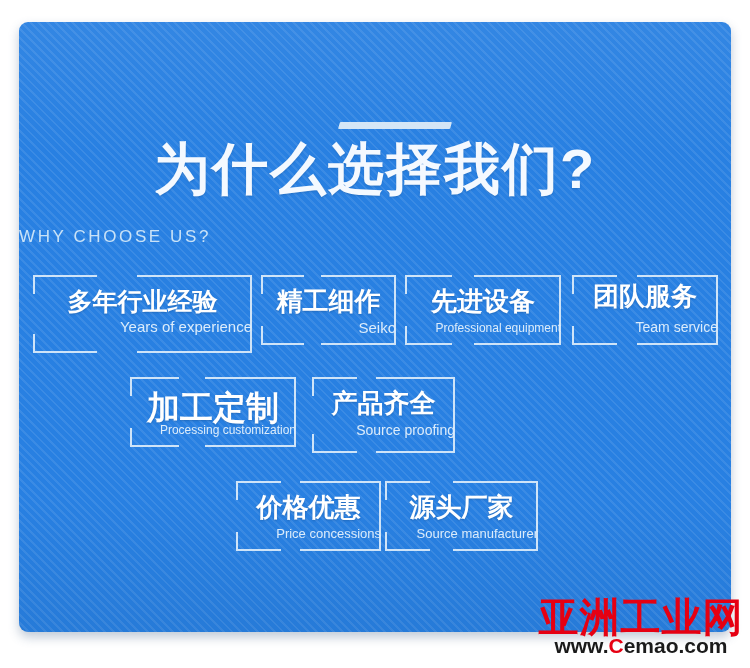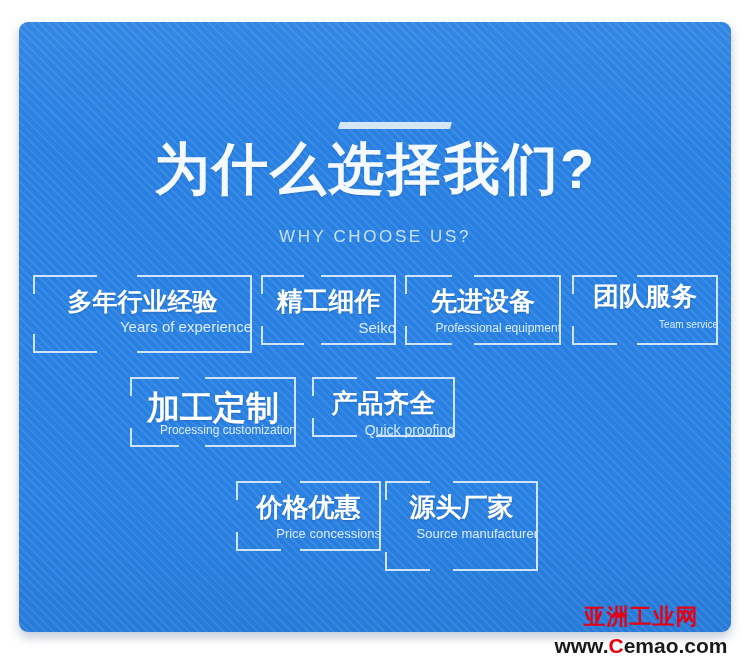--- a/index.html
+++ b/index.html
@@ -84,21 +84,21 @@
     z-index: 3;
     text-shadow: 0 1px 2px rgba(20,60,110,0.25);
     white-space: nowrap;
   }
 
   #sub-title {
     position: absolute;
     left: 0;
     top: 205px;
     width: 712px;
-    text-align: center;
+    text-align: left;
     color: #c9e2f7;
     font-size: 17px;
     font-weight: normal;
     letter-spacing: 2.6px;
     z-index: 3;
     white-space: nowrap;
   }
 
   
   .card {
@@ -165,21 +165,21 @@
     width: 206px;
     height: 62px;
     z-index: 9;
     text-align: center;
   }
   #wm-cn {
     position: absolute;
     left: 0; top: 0;
     width: 100%;
     color: #e60012;
-    font-size: 22px;
+    font-size: 40px;
     font-weight: bold;
     letter-spacing: 1px;
     line-height: 34px;
     white-space: nowrap;
     font-family: "DejaVu Sans", "Liberation Sans", sans-serif;
   }
   #wm-url {
     position: absolute;
     left: 0; top: 33px;
     width: 100%;
@@ -259,73 +259,73 @@
         <div class="brk-corner c-tr"></div>
         <div class="brk-corner c-bl"></div>
         <div class="brk-corner c-br"></div>
         <div class="seg-h" style="left:17px;top:0;width:28px;"></div>
         <div class="seg-h" style="right:17px;top:0;width:64px;"></div>
         <div class="seg-h" style="left:17px;bottom:0;width:28px;"></div>
         <div class="seg-h" style="right:17px;bottom:0;width:64px;"></div>
         <div class="seg-v" style="right:0;top:17px;bottom:17px;"></div>
       </div>
       <div class="card-cn" style="top:4px; font-size:26px;">团队服务</div>
-      <div class="card-en" style="top:44px; font-size:10px;">Team service</div>
+      <div class="card-en" style="top:44px; font-size:14px;">Team service</div>
     </div>
 
     <div class="card" style="left:111px; top:355px; width:166px; height:70px;">
       <div class="brk" style="left:0;top:0;right:0;bottom:0;">
         <div class="brk-corner c-tl"></div>
         <div class="brk-corner c-tr"></div>
         <div class="brk-corner c-bl"></div>
         <div class="brk-corner c-br"></div>
         <div class="seg-h" style="left:17px;top:0;width:32px;"></div>
         <div class="seg-h" style="right:17px;top:0;width:74px;"></div>
         <div class="seg-h" style="left:17px;bottom:0;width:32px;"></div>
         <div class="seg-h" style="right:17px;bottom:0;width:74px;"></div>
         <div class="seg-v" style="right:0;top:17px;bottom:17px;"></div>
       </div>
       <div class="card-cn" style="top:9px; font-size:33px;">加工定制</div>
       <div class="card-en" style="top:46px; font-size:12px;">Processing customization</div>
     </div>
 
-    <div class="card" style="left:293px; top:355px; width:143px; height:60px;">
+    <div class="card" style="left:293px; top:355px; width:143px; height:76px;">
       <div class="brk" style="left:0;top:0;right:0;bottom:0;">
         <div class="brk-corner c-tl"></div>
         <div class="brk-corner c-tr"></div>
         <div class="brk-corner c-bl"></div>
         <div class="brk-corner c-br"></div>
         <div class="seg-h" style="left:17px;top:0;width:28px;"></div>
         <div class="seg-h" style="right:17px;top:0;width:62px;"></div>
         <div class="seg-h" style="left:17px;bottom:0;width:28px;"></div>
         <div class="seg-h" style="right:17px;bottom:0;width:62px;"></div>
         <div class="seg-v" style="right:0;top:17px;bottom:17px;"></div>
       </div>
       <div class="card-cn" style="top:9px; font-size:26px;">产品齐全</div>
-      <div class="card-en" style="top:45px; font-size:14px;">Quick proofing</div>
+      <div class="card-en" style="top:45px; font-size:14px;">Source proofing</div>
     </div>
 
 
     <div class="card" style="left:217px; top:459px; width:145px; height:70px;">
       <div class="brk" style="left:0;top:0;right:0;bottom:0;">
         <div class="brk-corner c-tl"></div>
         <div class="brk-corner c-tr"></div>
         <div class="brk-corner c-bl"></div>
         <div class="brk-corner c-br"></div>
         <div class="seg-h" style="left:17px;top:0;width:28px;"></div>
         <div class="seg-h" style="right:17px;top:0;width:64px;"></div>
         <div class="seg-h" style="left:17px;bottom:0;width:28px;"></div>
         <div class="seg-h" style="right:17px;bottom:0;width:64px;"></div>
         <div class="seg-v" style="right:0;top:17px;bottom:17px;"></div>
       </div>
       <div class="card-cn" style="top:9px; font-size:26px;">价格优惠</div>
       <div class="card-en" style="top:45px; font-size:13px;">Price concessions</div>
     </div>
 
-    <div class="card" style="left:366px; top:459px; width:153px; height:90px;">
+    <div class="card" style="left:366px; top:459px; width:153px; height:70px;">
       <div class="brk" style="left:0;top:0;right:0;bottom:0;">
         <div class="brk-corner c-tl"></div>
         <div class="brk-corner c-tr"></div>
         <div class="brk-corner c-bl"></div>
         <div class="brk-corner c-br"></div>
         <div class="seg-h" style="left:17px;top:0;width:28px;"></div>
         <div class="seg-h" style="right:17px;top:0;width:68px;"></div>
         <div class="seg-h" style="left:17px;bottom:0;width:28px;"></div>
         <div class="seg-h" style="right:17px;bottom:0;width:68px;"></div>
         <div class="seg-v" style="right:0;top:17px;bottom:17px;"></div>

